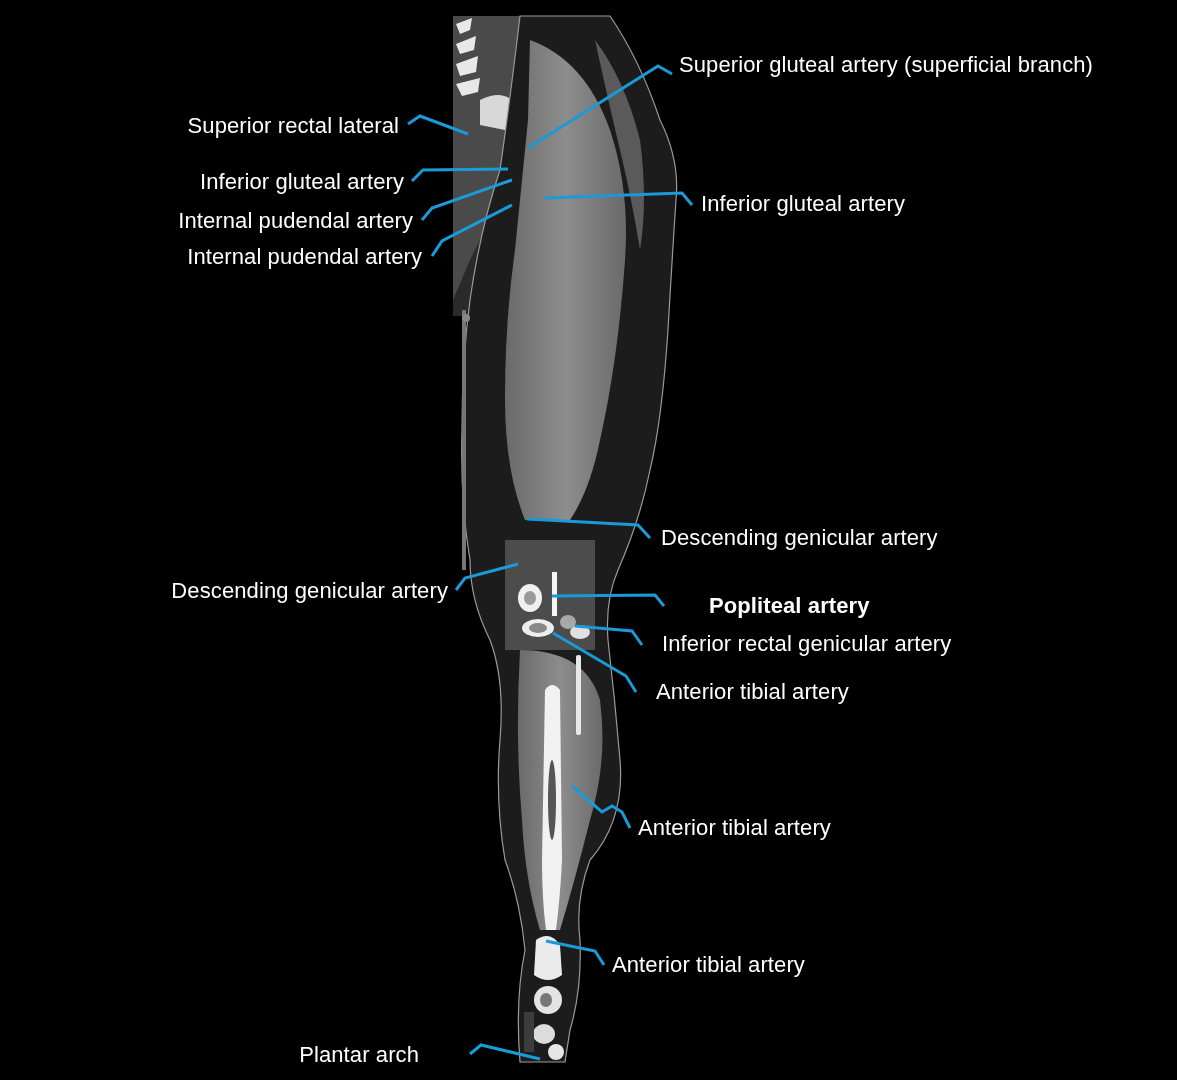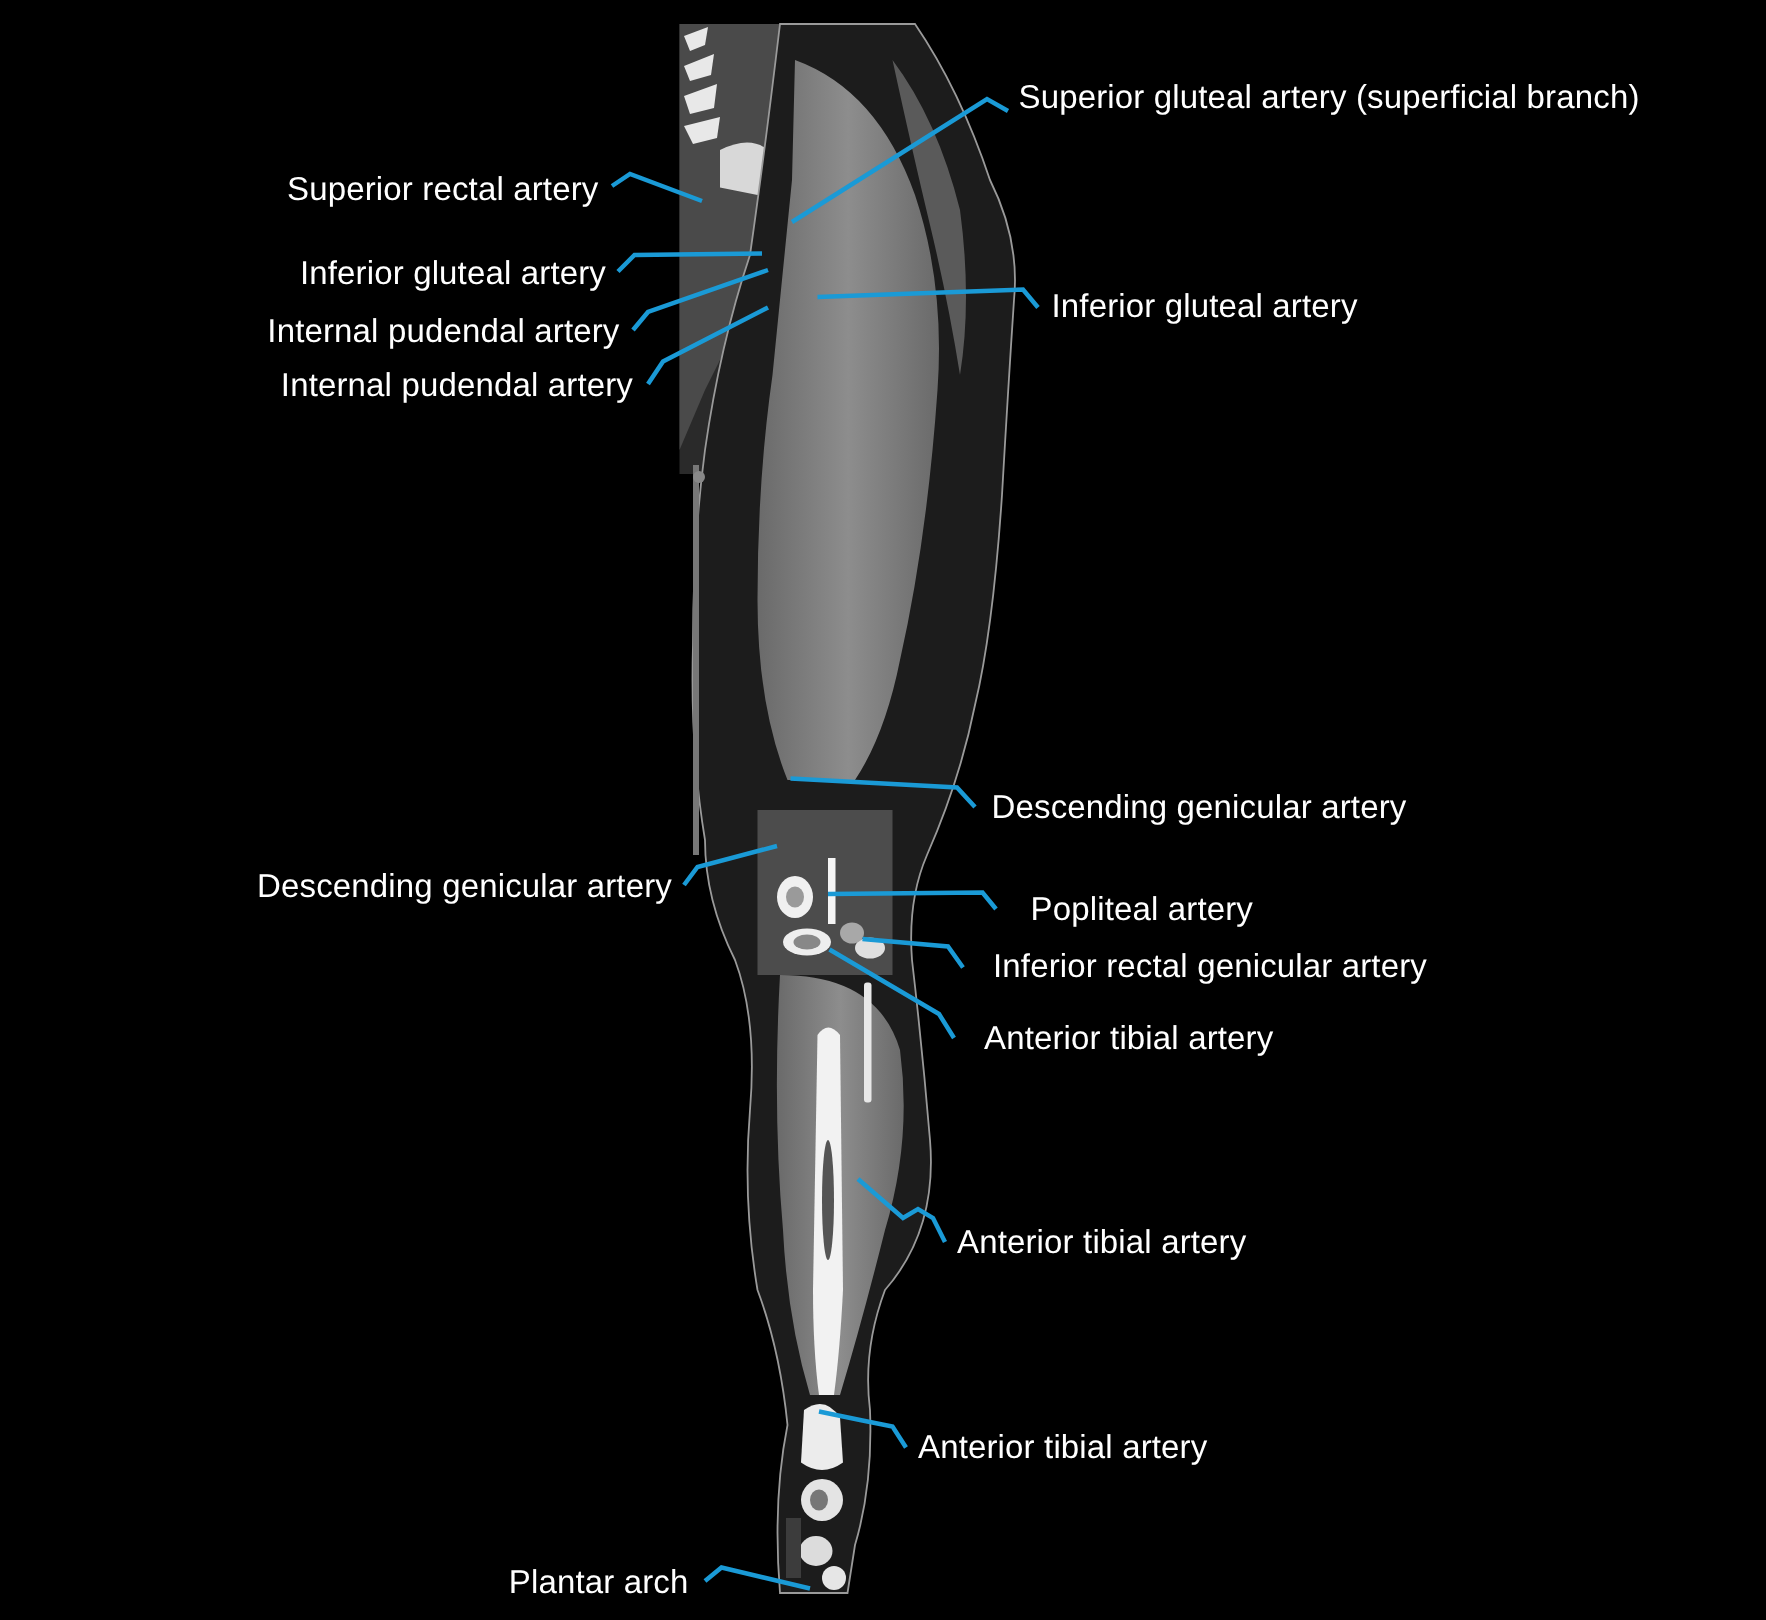--- a/index.html
+++ b/index.html
@@ -104,27 +104,27 @@
         <polyline points="575,626 632,631 642,645" fill="none" stroke="#1a9ad6" stroke-width="3" stroke-linejoin="miter"></polyline>
         <polyline points="553,633 626,676 636,692" fill="none" stroke="#1a9ad6" stroke-width="3" stroke-linejoin="miter"></polyline>
         <polyline points="572,786 602,812 612,806 622,812 630,828" fill="none" stroke="#1a9ad6" stroke-width="3" stroke-linejoin="miter"></polyline>
         <polyline points="546,941 575,947 595,951 604,965" fill="none" stroke="#1a9ad6" stroke-width="3" stroke-linejoin="miter"></polyline>
         <polyline points="540,1059 481,1045 470,1054" fill="none" stroke="#1a9ad6" stroke-width="3" stroke-linejoin="miter"></polyline>
       </g>
   </svg>
 
   <div id="labels">
     <div class="label" style="top: 52px; left: 679px;">Superior gluteal artery (superficial branch)</div>
-    <div class="label left" style="top: 113px; right: 778px;">Superior rectal artery</div>
+    <div class="label left" style="top: 113px; right: 778px;">Superior rectal lateral</div>
     <div class="label left" style="top: 169px; right: 773px;">Inferior gluteal artery</div>
     <div class="label left" style="top: 208px; right: 764px;">Internal pudendal artery</div>
     <div class="label left" style="top: 244px; right: 755px;">Internal pudendal artery</div>
     <div class="label" style="top: 191px; left: 701px;">Inferior gluteal artery</div>
     <div class="label" style="top: 525px; left: 661px;">Descending genicular artery</div>
     <div class="label left" style="top: 578px; right: 729px;">Descending genicular artery</div>
-    <div class="label" style="top: 593px; left: 687px;">Popliteal artery</div>
+    <div class="label" style="top: 593px; left: 709px; font-weight: bold;">Popliteal artery</div>
     <div class="label" style="top: 631px; left: 662px;">Inferior rectal genicular artery</div>
     <div class="label" style="top: 679px; left: 656px;">Anterior tibial artery</div>
     <div class="label" style="top: 815px; left: 638px;">Anterior tibial artery</div>
     <div class="label" style="top: 952px; left: 612px;">Anterior tibial artery</div>
-    <div class="label left" style="top: 1042px; right: 718px;">Plantar arch</div>
+    <div class="label left" style="top: 1042px; right: 758px;">Plantar arch</div>
   </div>
 </div>
 
 </body></html>

